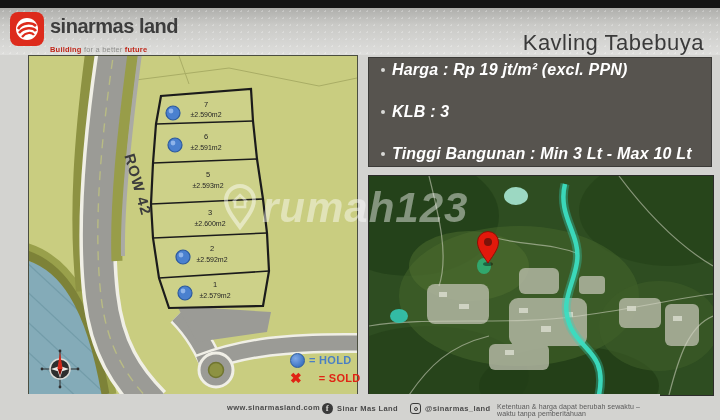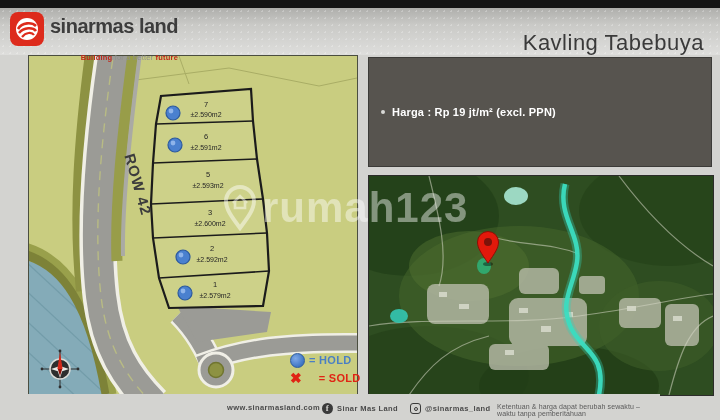--- a/index.html
+++ b/index.html
@@ -14,21 +14,21 @@
   .header{position:absolute;left:0;top:8px;width:720px;height:47px;
     background:linear-gradient(180deg,#aeaeab 0%,#c9c9c6 35%,#dededc 100%);}
   .header::after{content:"";position:absolute;inset:0;
     background-image:radial-gradient(rgba(255,255,255,.5) 1px, transparent 1px);
     background-size:7px 7px;opacity:.5;pointer-events:none;}
   .brand{position:absolute;left:10px;top:4px;display:flex;align-items:flex-start;z-index:2;}
   .brand-mark{width:34px;height:34px;border-radius:8px;background:#dd2b1c;
     display:flex;align-items:center;justify-content:center;flex:0 0 auto;}
   .brand-txt{margin-left:6px;line-height:1;}
   .brand-name{font-size:20px;font-weight:bold;color:#3d3d3d;letter-spacing:-.5px;margin-top:4px;}
-  .brand-tag{font-size:7.5px;margin-top:18px;letter-spacing:.2px;text-align:right;}
+  .brand-tag{font-size:7.5px;margin-top:10px;letter-spacing:.2px;}
   .tag-red{color:#c1271a;font-weight:bold;}
   .tag-gray{color:#8f8f8c;}
   .page-title{position:absolute;right:16px;top:22px;font-size:22px;color:#3a3a3a;
     font-weight:400;letter-spacing:.5px;z-index:2;}
   
   .siteplan{position:absolute;left:28px;top:55px;width:328px;height:338px;
     background:#c9cd80;border:1px solid #4b4e40;}
   .siteplan svg{display:block;}
   
   .legend{position:absolute;left:290px;top:351px;z-index:5;}
@@ -37,30 +37,30 @@
     background:radial-gradient(circle at 35% 35%, #7fa9e8, #3f76c4 70%);
     border:1px solid #2d5a9e;margin-right:4px;}
   .legend-sym-x{color:#e02414;font-size:14px;font-weight:bold;margin-right:4px;line-height:13px;}
   .legend-label-hold{color:#4a7fc4;font-weight:bold;font-size:11px;letter-spacing:.3px;}
   .legend-label-sold{color:#e02414;font-weight:bold;font-size:11px;letter-spacing:.3px;margin-left:13px;}
   
   .infobox{position:absolute;left:368px;top:57px;width:344px;height:110px;
     background:#57544f;border:1px solid #3c3b38;box-sizing:border-box;
     display:flex;flex-direction:column;justify-content:center;padding:6px 0 6px 12px;}
   .info-item{display:flex;align-items:baseline;color:#fff;font-weight:bold;
-    font-size:11px;letter-spacing:.2px;margin:12px 0;}
+    font-size:16px;letter-spacing:.2px;margin:12px 0;font-style:italic;}
   .info-bullet{width:4px;height:4px;border-radius:50%;background:#d9d9d6;
     margin-right:7px;flex:0 0 auto;align-self:center;}
   
   .satmap{position:absolute;left:368px;top:175px;width:344px;height:219px;
     border:1px solid #2c2c2a;box-sizing:content-box;background:#2e4d21;}
   .satmap svg{display:block;}
   
-  .watermark{position:absolute;left:222px;top:184px;display:flex;align-items:center;
-    z-index:6;pointer-events:none;opacity:.55;}
+  .watermark{position:absolute;left:222px;top:184px;display:flex;align-items:flex-start;
+    z-index:6;pointer-events:none;opacity:.55;font-style:italic;}
   .watermark-text{font-size:42px;font-weight:bold;color:rgba(255,255,255,.8);
     letter-spacing:1px;margin-left:4px;}
   
   .footer{position:absolute;left:0;top:394px;width:660px;height:26px;background:#d3d3d0;}
   .foot-item{position:absolute;top:9px;font-size:7.5px;font-weight:bold;color:#4a4a4a;
     letter-spacing:.4px;display:flex;align-items:center;}
   .foot-web{left:227px;}
   .foot-fb{left:322px;}
   .foot-ig{left:410px;}
   .foot-disc{left:497px;font-weight:normal;font-size:7px;color:#5a5a5a;letter-spacing:.1px;}
@@ -206,20 +206,28 @@
       <span class="legend-sym-x">✖</span>
       <span class="legend-label-sold">= SOLD</span>
     </div>
   </div>
 
   <div class="infobox" id="infobox">
       <div class="info-item">
         <span class="info-bullet"></span>
         <span>Harga : Rp 19 jt/m² (excl. PPN)</span>
       </div>
+      <div class="info-item">
+        <span class="info-bullet"></span>
+        <span>KLB : 3</span>
+      </div>
+      <div class="info-item">
+        <span class="info-bullet"></span>
+        <span>Tinggi Bangunan : Min 3 Lt - Max 10 Lt</span>
+      </div>
     </div>
 
   <div class="satmap">
     <svg width="344" height="219" viewBox="0 0 344 219">
       <rect width="344" height="219" fill="#2e4d21"></rect>
       <ellipse cx="40" cy="40" rx="90" ry="60" fill="#24411a" opacity=".9"></ellipse>
       <ellipse cx="300" cy="35" rx="90" ry="55" fill="#27451b" opacity=".9"></ellipse>
       <ellipse cx="60" cy="200" rx="100" ry="50" fill="#25421a" opacity=".8"></ellipse>
       <ellipse cx="200" cy="210" rx="90" ry="40" fill="#223d17" opacity=".8"></ellipse>
       <ellipse cx="150" cy="120" rx="120" ry="70" fill="#45662c" opacity=".55"></ellipse>

